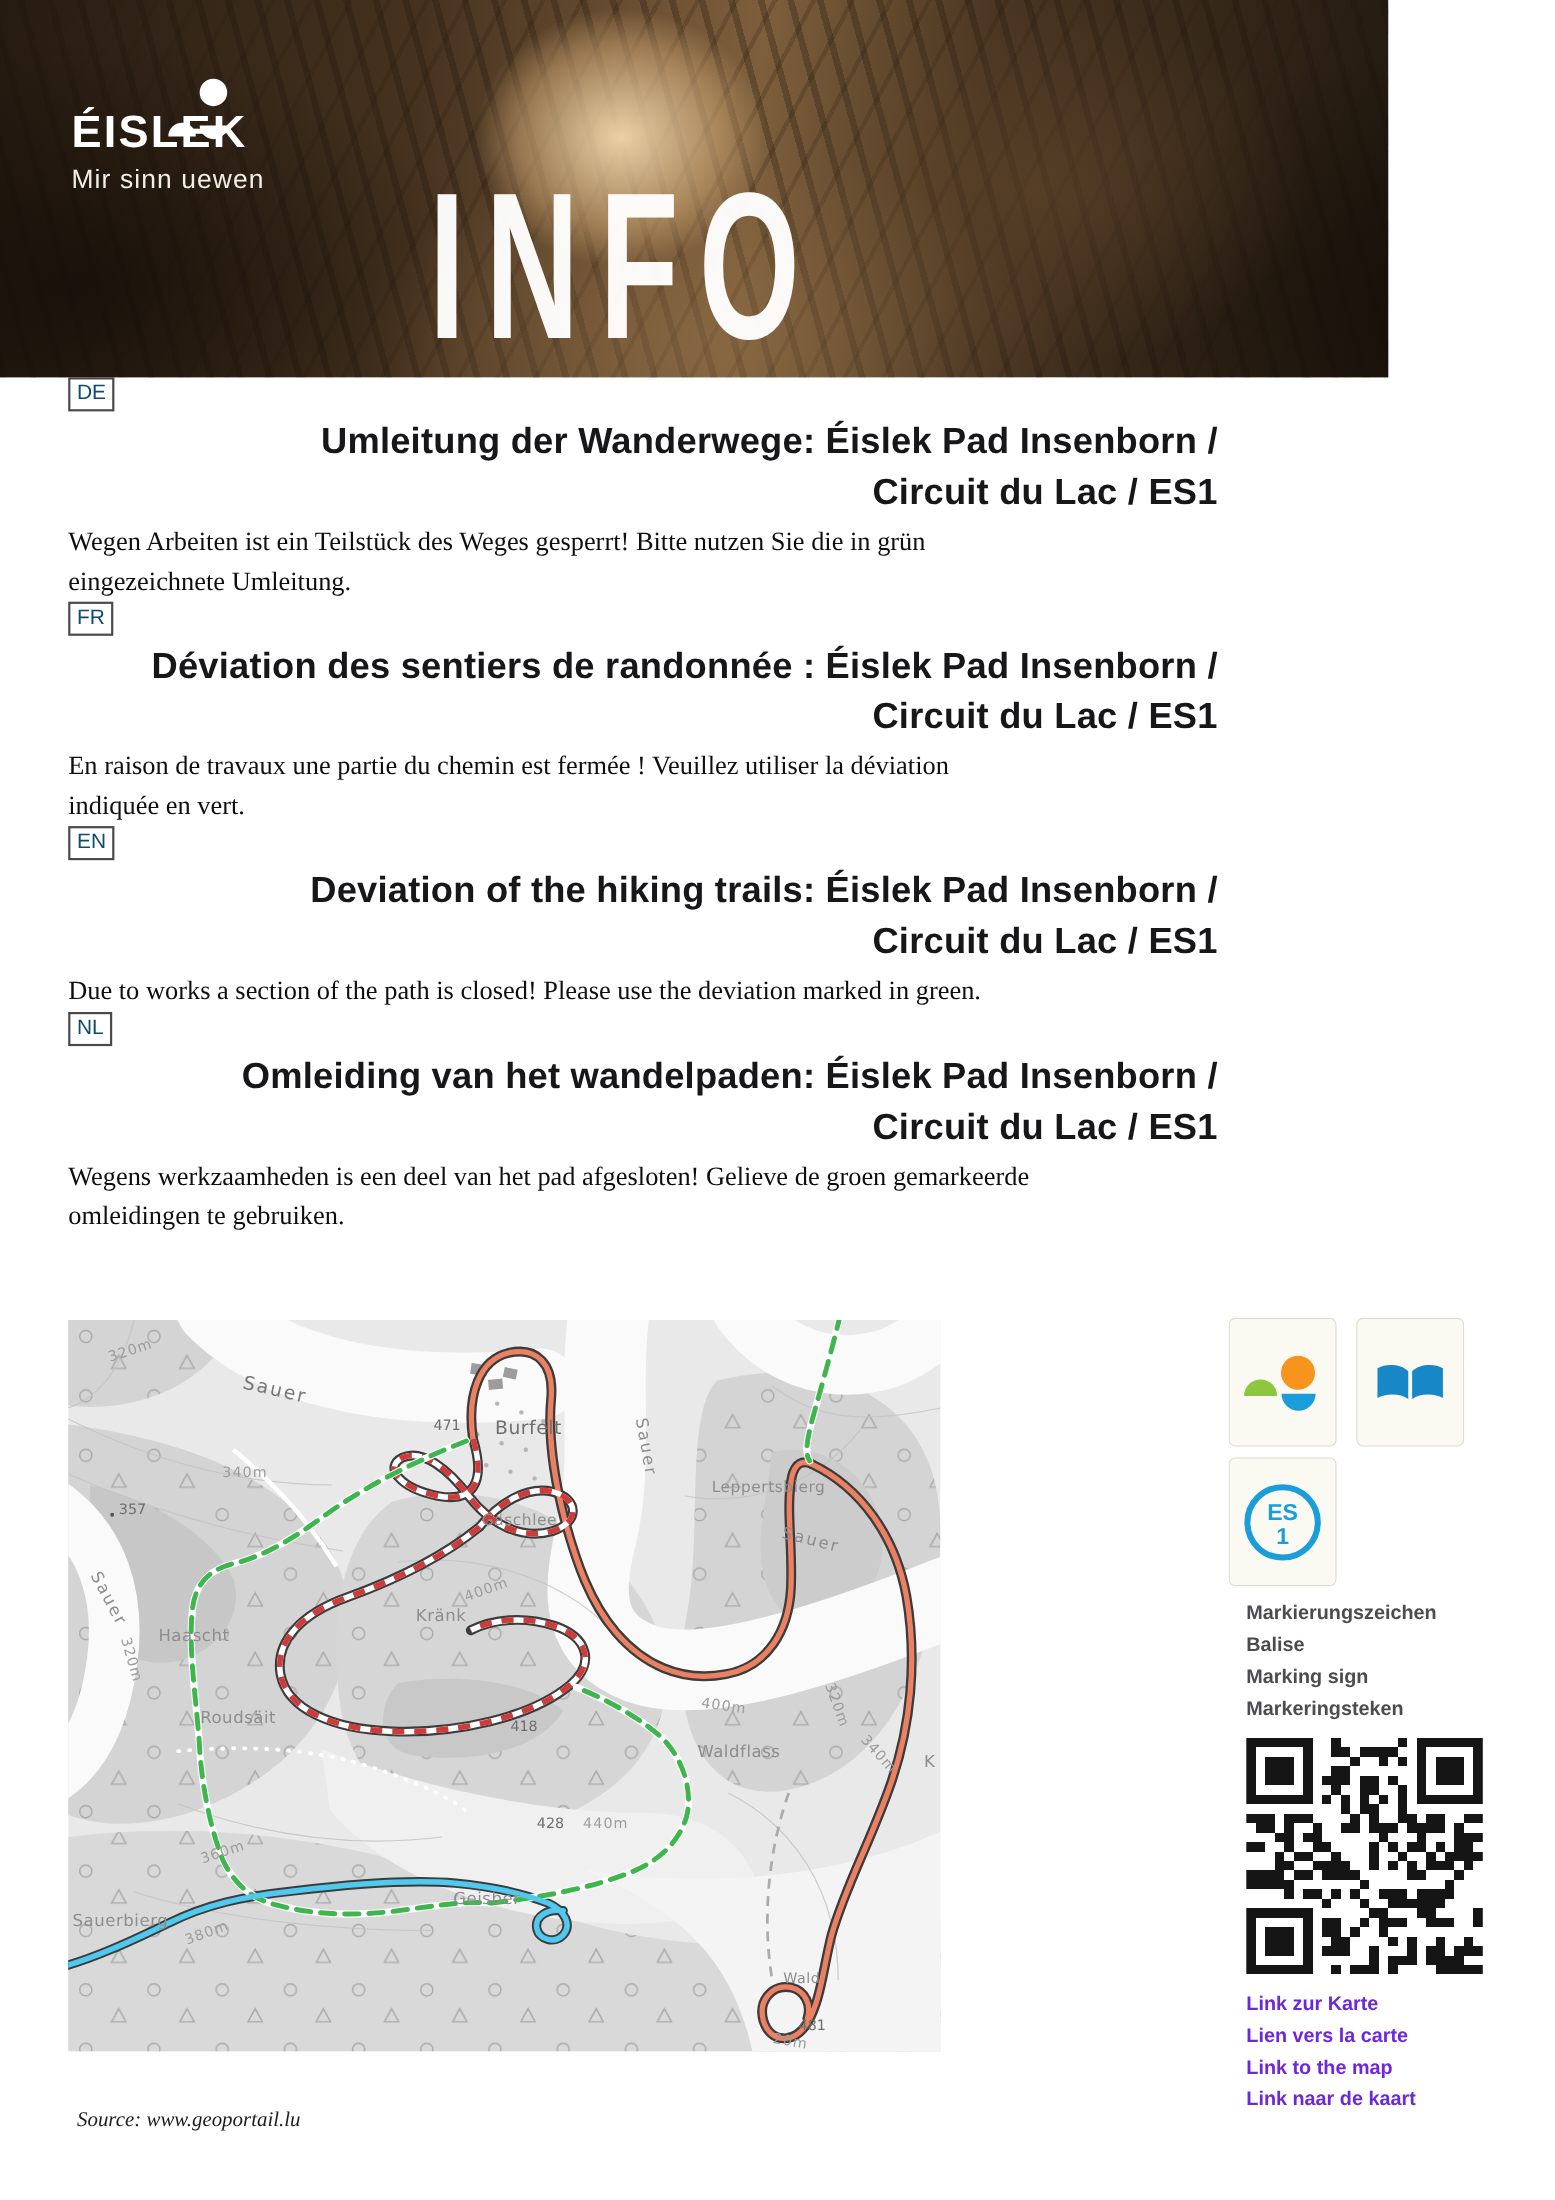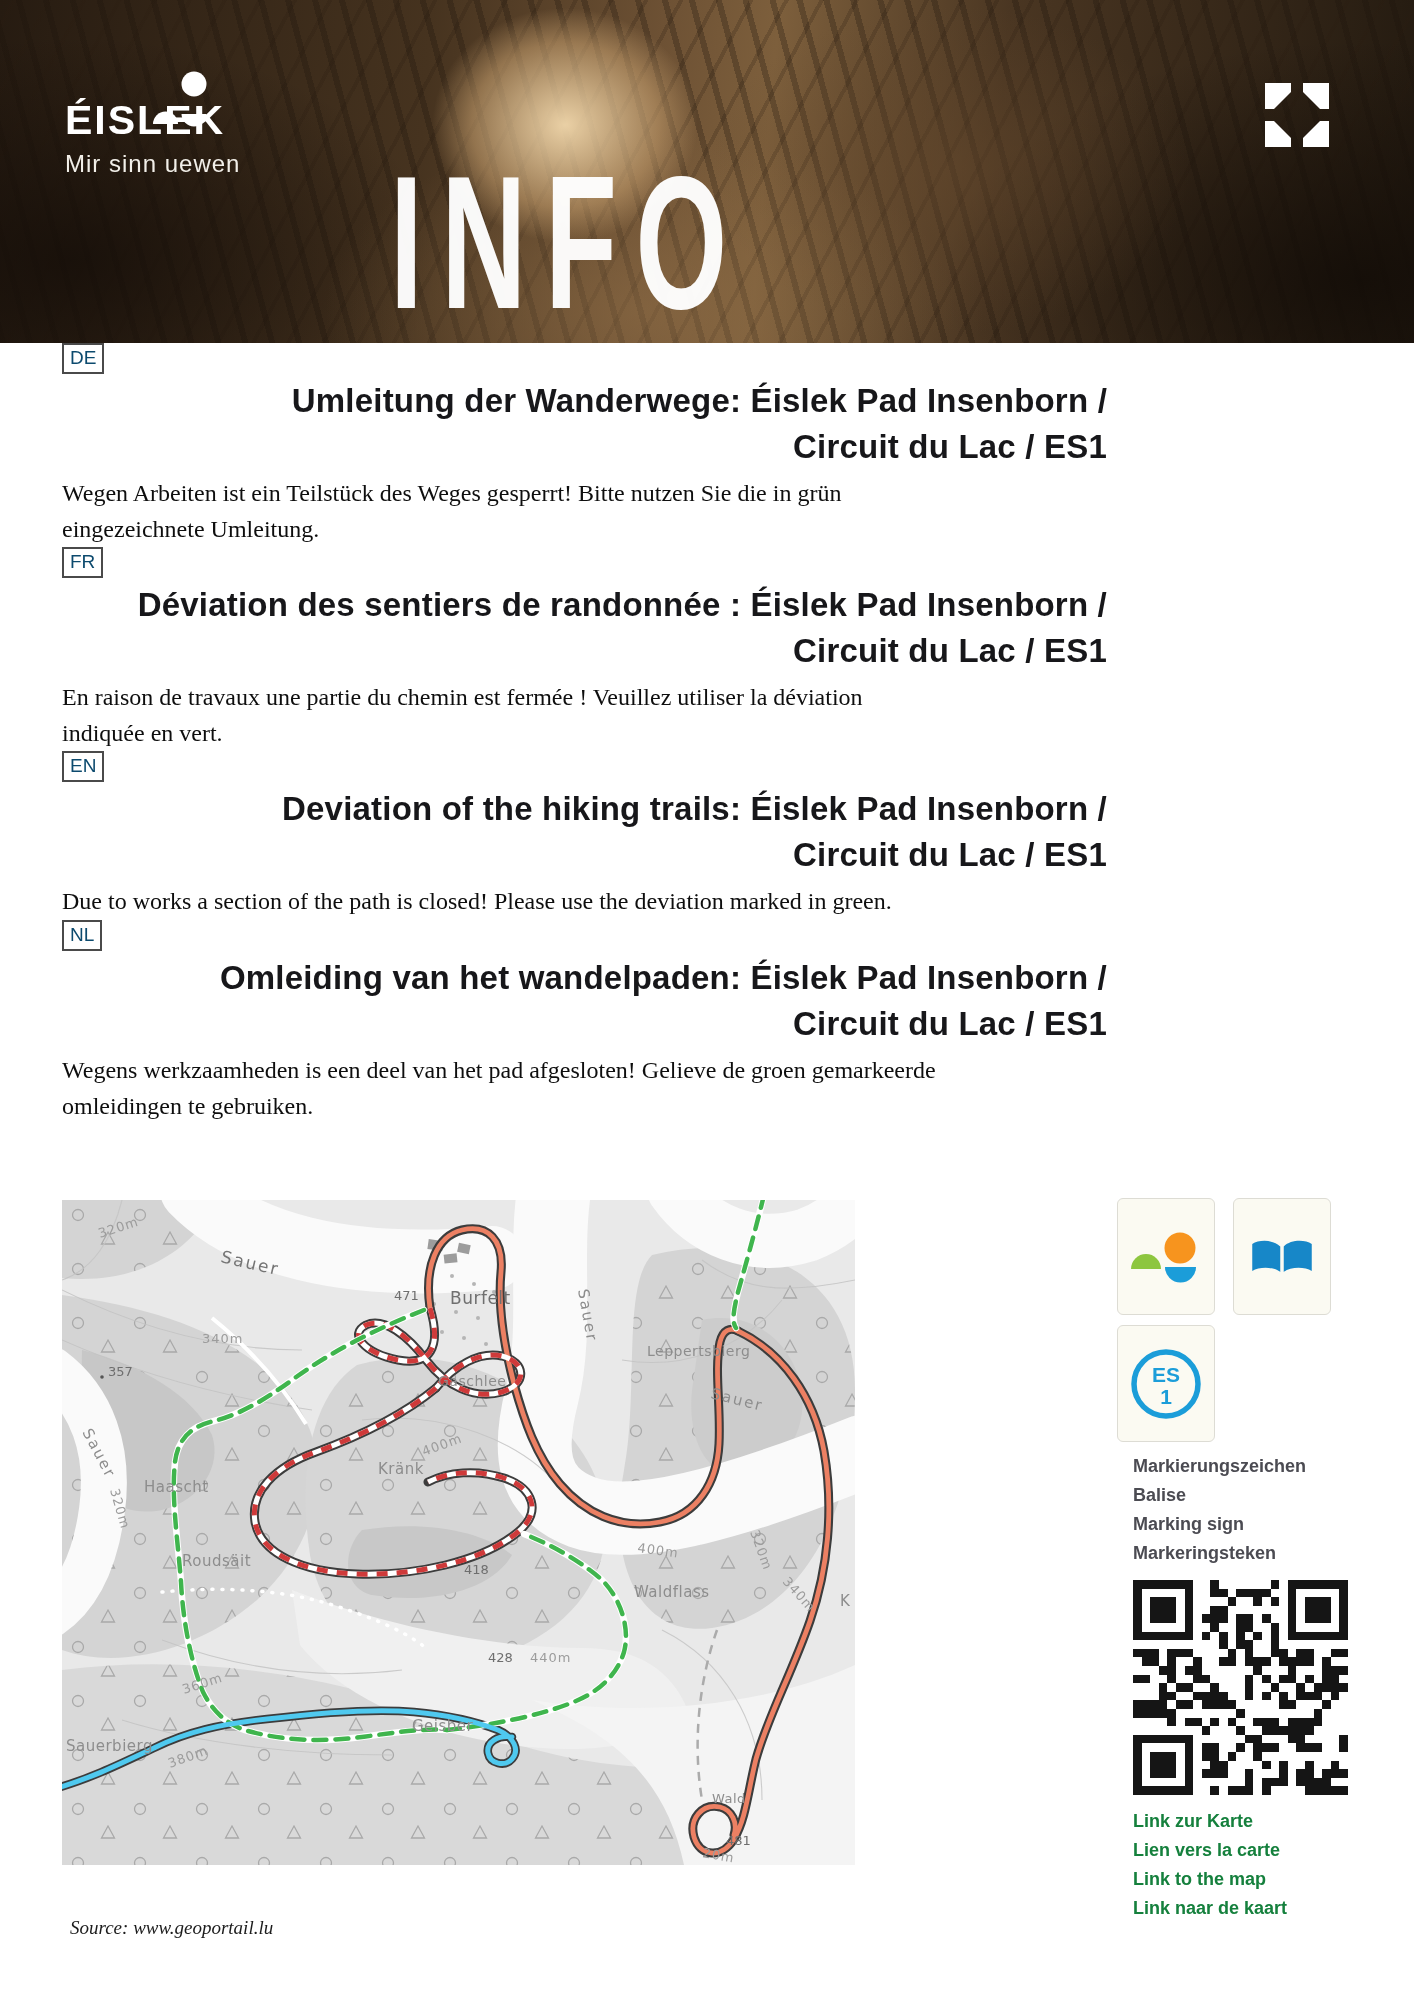--- a/index.html
+++ b/index.html
@@ -1,19 +1,19 @@
 <!DOCTYPE html>
 <html><head>
 <meta charset="utf-8">
 <style>
   html,body{margin:0;padding:0;background:#888;}
   .page{position:relative;width:1414px;height:2000px;background:#ffffff;overflow:hidden;
         font-family:"Liberation Sans",sans-serif;margin:0 auto;}
   
-  .hero{position:absolute;left:0;top:0;width:1414px;height:343px;overflow:hidden;
+  .hero{position:absolute;left:0;top:0;width:1262px;height:343px;overflow:hidden;
     background:
       radial-gradient(ellipse 170px 150px at 565px 125px, rgba(242,216,172,.95), rgba(201,162,112,.55) 55%, transparent 78%),
       radial-gradient(ellipse 420px 240px at 640px 310px, rgba(146,112,72,.55), transparent 75%),
       radial-gradient(ellipse 320px 220px at 950px 170px, rgba(100,72,44,.55), transparent 75%),
       radial-gradient(ellipse 460px 280px at 70px 260px, rgba(20,13,8,.8), transparent 80%),
       radial-gradient(ellipse 520px 300px at 1360px 280px, rgba(18,12,7,.85), transparent 80%),
       repeating-linear-gradient(75deg, rgba(28,19,11,.28) 0 6px, transparent 6px 26px),
       repeating-linear-gradient(-62deg, rgba(42,28,16,.22) 0 4px, transparent 4px 31px),
       linear-gradient(95deg,#261b11,#46331f 30%,#6d5134 46%,#7d5f3c 54%,#4a3622 70%,#231a10);}
   .brand{position:absolute;left:65px;top:72px;color:#fff;}
@@ -37,21 +37,21 @@
   .map-caption{position:absolute;left:8px;top:717px;font-family:"Liberation Serif",serif;
        font-style:italic;font-size:19px;color:#1c1c1c;white-space:nowrap;}
   
   .sidebar{position:absolute;left:1117px;top:1198px;width:250px;}
   .cardrow{display:flex;gap:18px;}
   .card{width:96px;height:115px;border:1px solid #dddcd4;border-radius:6px;background:#fbfaf2;
         display:flex;align-items:center;justify-content:center;}
   .card.second{margin-top:10px;}
   .side-text{margin:10px 0 0 16px;font-size:18px;font-weight:700;color:#4b4b52;line-height:29px;}
   .qr{margin:12px 0 0 16px;width:215px;height:215px;background:#fff;}
-  .links{margin:12px 0 0 16px;font-size:18px;font-weight:700;color:#15803d;line-height:29px;}
+  .links{margin:12px 0 0 16px;font-size:18px;font-weight:700;color:#6d28d9;line-height:29px;}
   
   .ml-place{font-family:"DejaVu Sans",sans-serif;fill:#8d8d8d;font-size:15px;letter-spacing:.5px;}
   .ml-elev{font-family:"DejaVu Sans",sans-serif;fill:#9c9c9c;font-size:13px;letter-spacing:1px;}
   .ml-num{font-family:"DejaVu Sans",sans-serif;fill:#6e6e6e;font-size:13px;}
   .ml-big{font-size:17px;fill:#757575;}
 </style>
 </head>
 <body>
 
 <div class="page">

